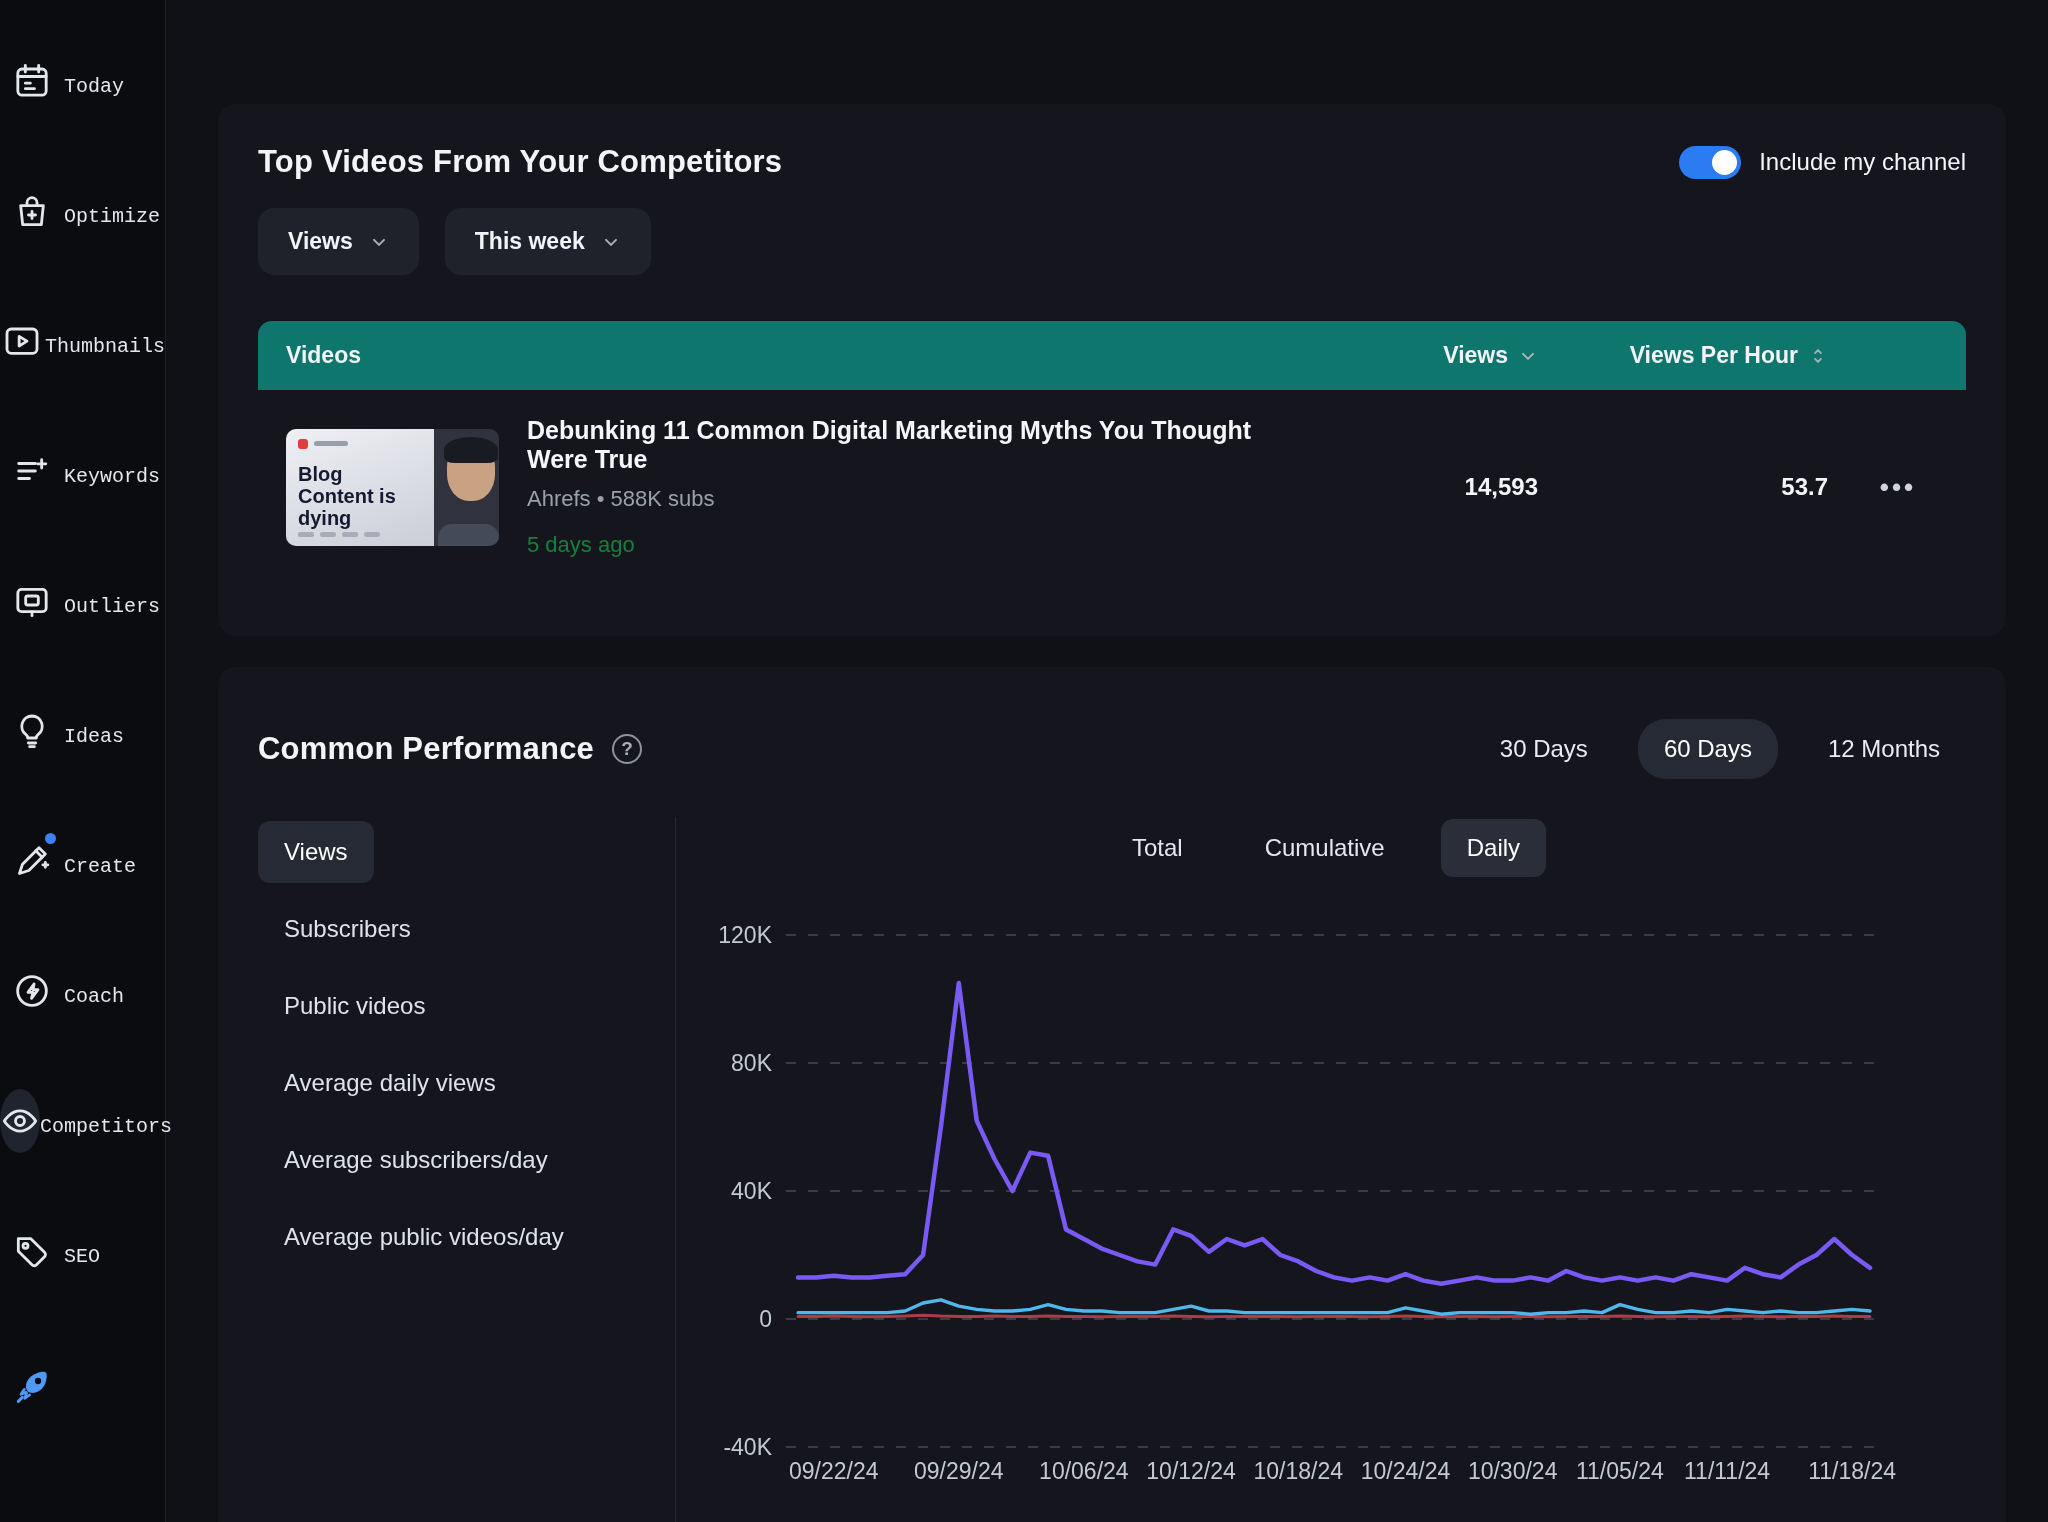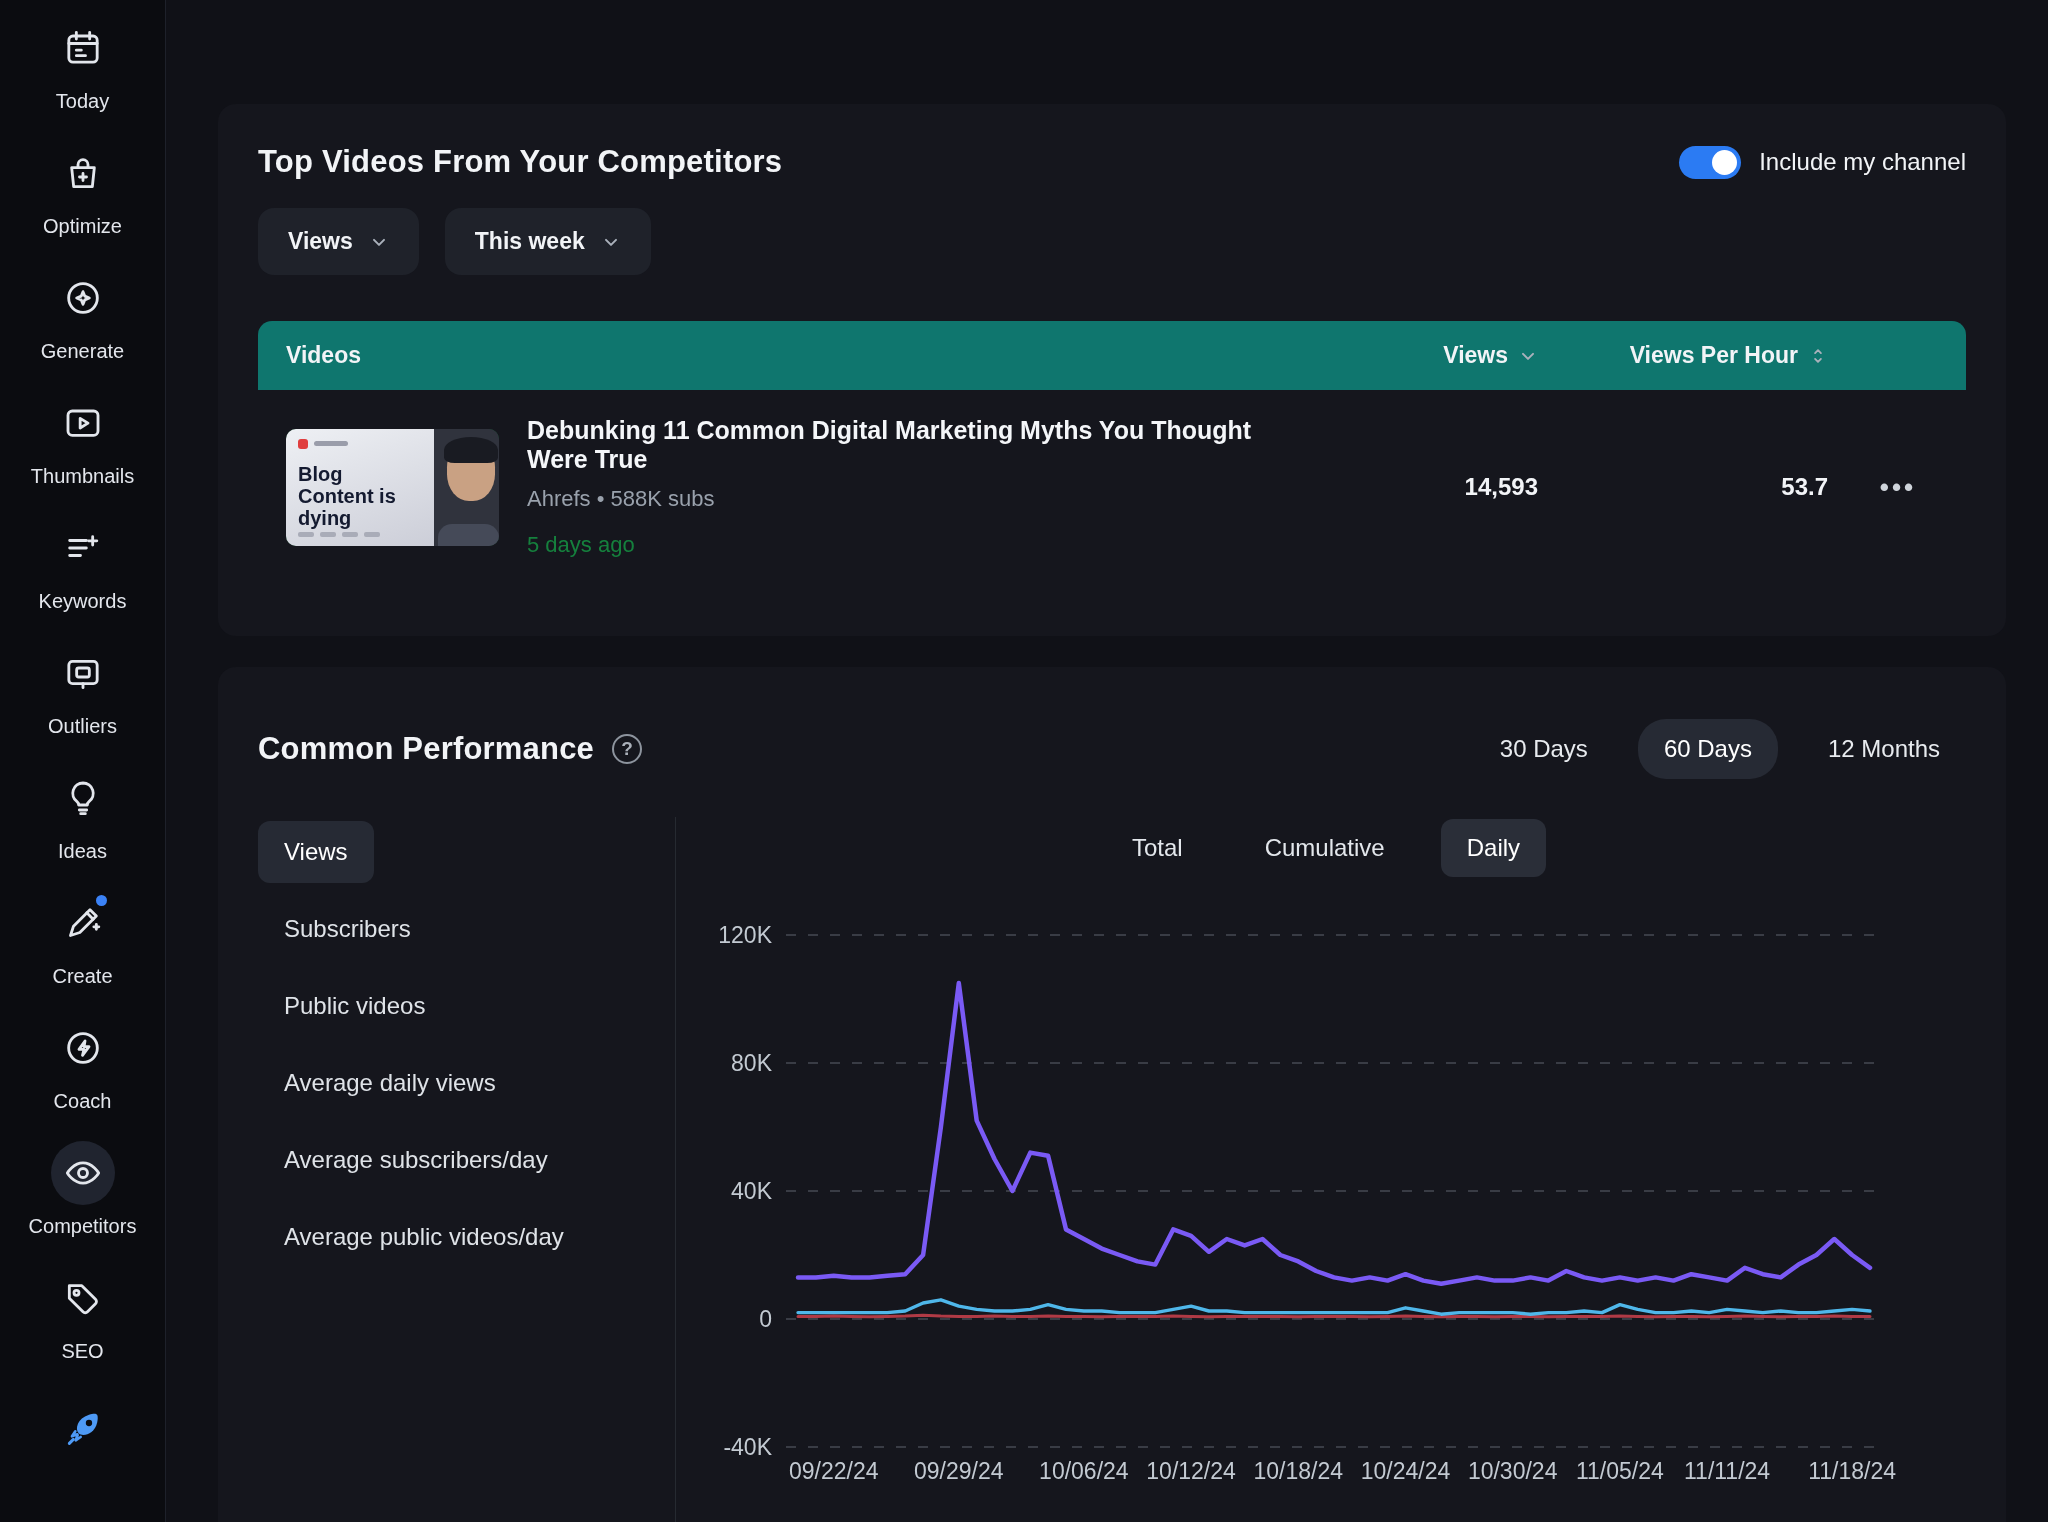--- a/index.html
+++ b/index.html
@@ -13,22 +13,22 @@
   }
   .app { width:2048px; height:1522px; position:relative; overflow:hidden; }
 
   
   .sidebar {
     position:absolute; left:0; top:0; width:166px; height:100%;
     background:#0b0c10; border-right:1px solid #1e212a;
     display:flex; flex-direction:column; align-items:center; padding-top:16px;
   }
   .nav-item {
-    height:130px; width:100%; display:flex; flex-direction:column;
-    align-items:center; cursor:pointer; position:relative;
+    height:130px; width:100%; display:flex; flex-direction:row;
+    align-items:center; cursor:pointer; position:relative;font-family:Liberation Mono, monospace;
   }
   .icon-wrap {
     width:64px; height:64px; display:flex; align-items:center; justify-content:center;
     border-radius:50%; position:relative;
   }
   .nav-item.active .icon-wrap { background:#20242f; }
   .nav-label { margin-top:10px; font-size:20px; color:#e3e6ec; }
   .nav-icon { width:40px; height:40px; stroke:#e3e6ec; fill:none; stroke-width:1.7; stroke-linecap:round; stroke-linejoin:round; }
   .badge-dot {
     position:absolute; top:4px; right:8px; width:11px; height:11px;
@@ -149,29 +149,20 @@
       <div class="icon-wrap">
         <svg class="nav-icon" viewBox="0 0 24 24">
             <path d="M5.2 8.8h13.6l-1.2 11.4H6.4L5.2 8.8z"></path>
             <path d="M9 8.8V7a3 3 0 0 1 6 0v1.8"></path>
             <path d="M12 12.3v4.2M9.9 14.4h4.2"></path>
           </svg>
       </div>
       <div class="nav-label">Optimize</div>
     </div>
 
-    <div class="nav-item">
-      <div class="icon-wrap">
-        <svg class="nav-icon" viewBox="0 0 24 24">
-            <circle cx="12" cy="12" r="8.6"></circle>
-            <path d="M12 8.2l1.1 2.7 2.7 1.1-2.7 1.1L12 15.8l-1.1-2.7-2.7-1.1 2.7-1.1z"></path>
-          </svg>
-      </div>
-      <div class="nav-label">Generate</div>
-    </div>
 
     <div class="nav-item">
       <div class="icon-wrap">
         <svg class="nav-icon" viewBox="0 0 24 24">
             <rect x="3" y="4.8" width="18" height="14.6" rx="2.6"></rect>
             <path d="M10.3 9.2l4.7 2.9-4.7 2.9z"></path>
           </svg>
       </div>
       <div class="nav-label">Thumbnails</div>
     </div>

